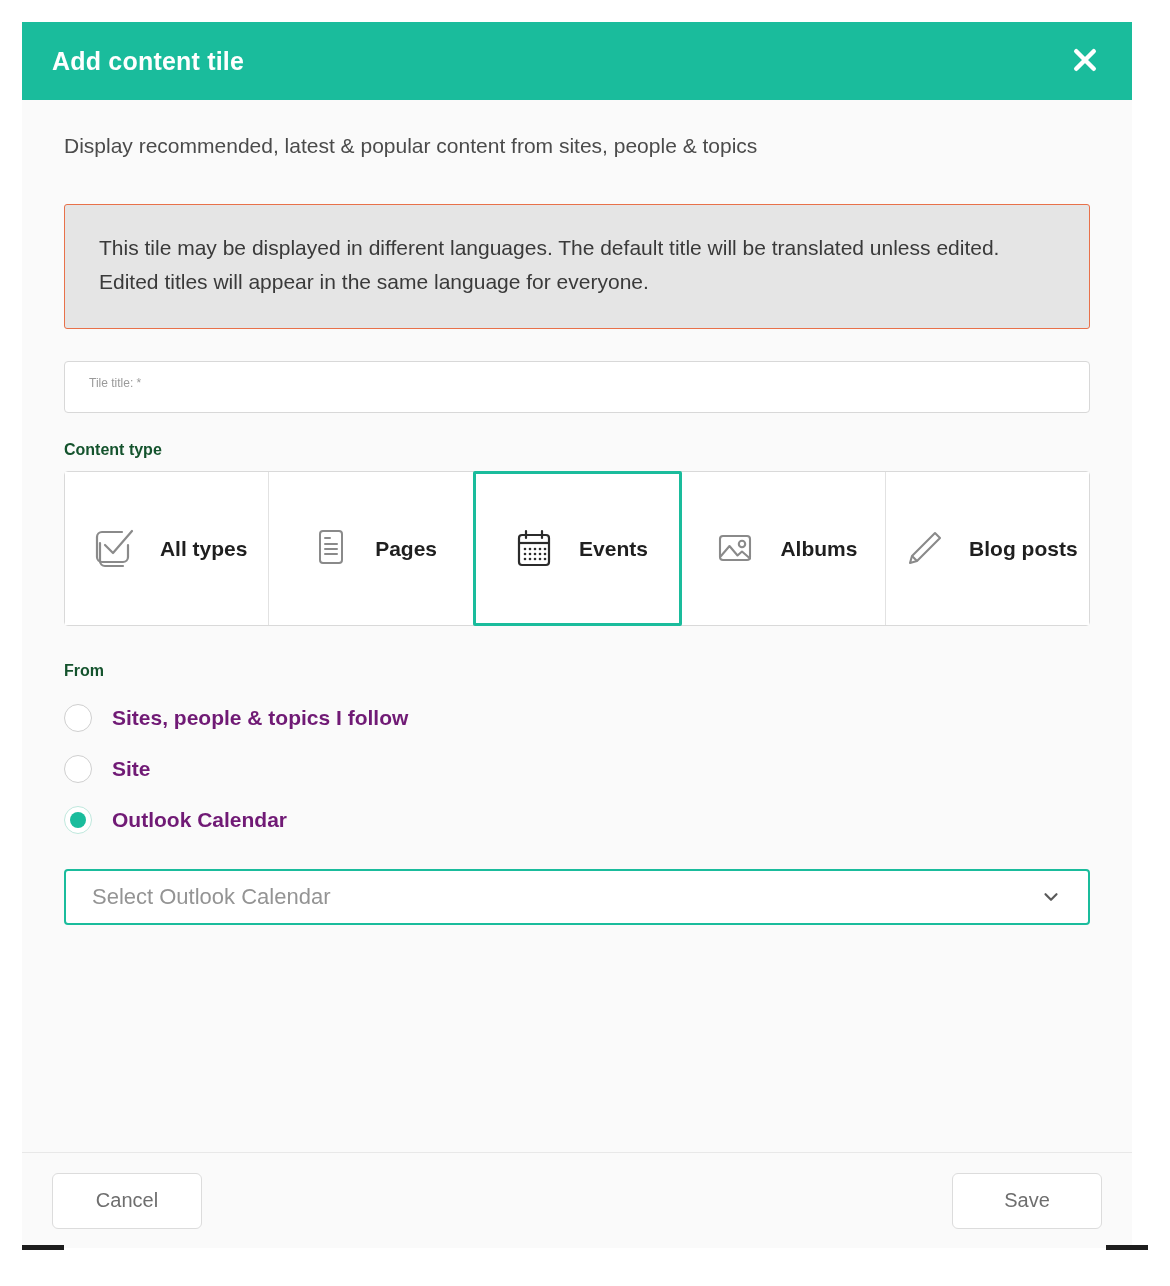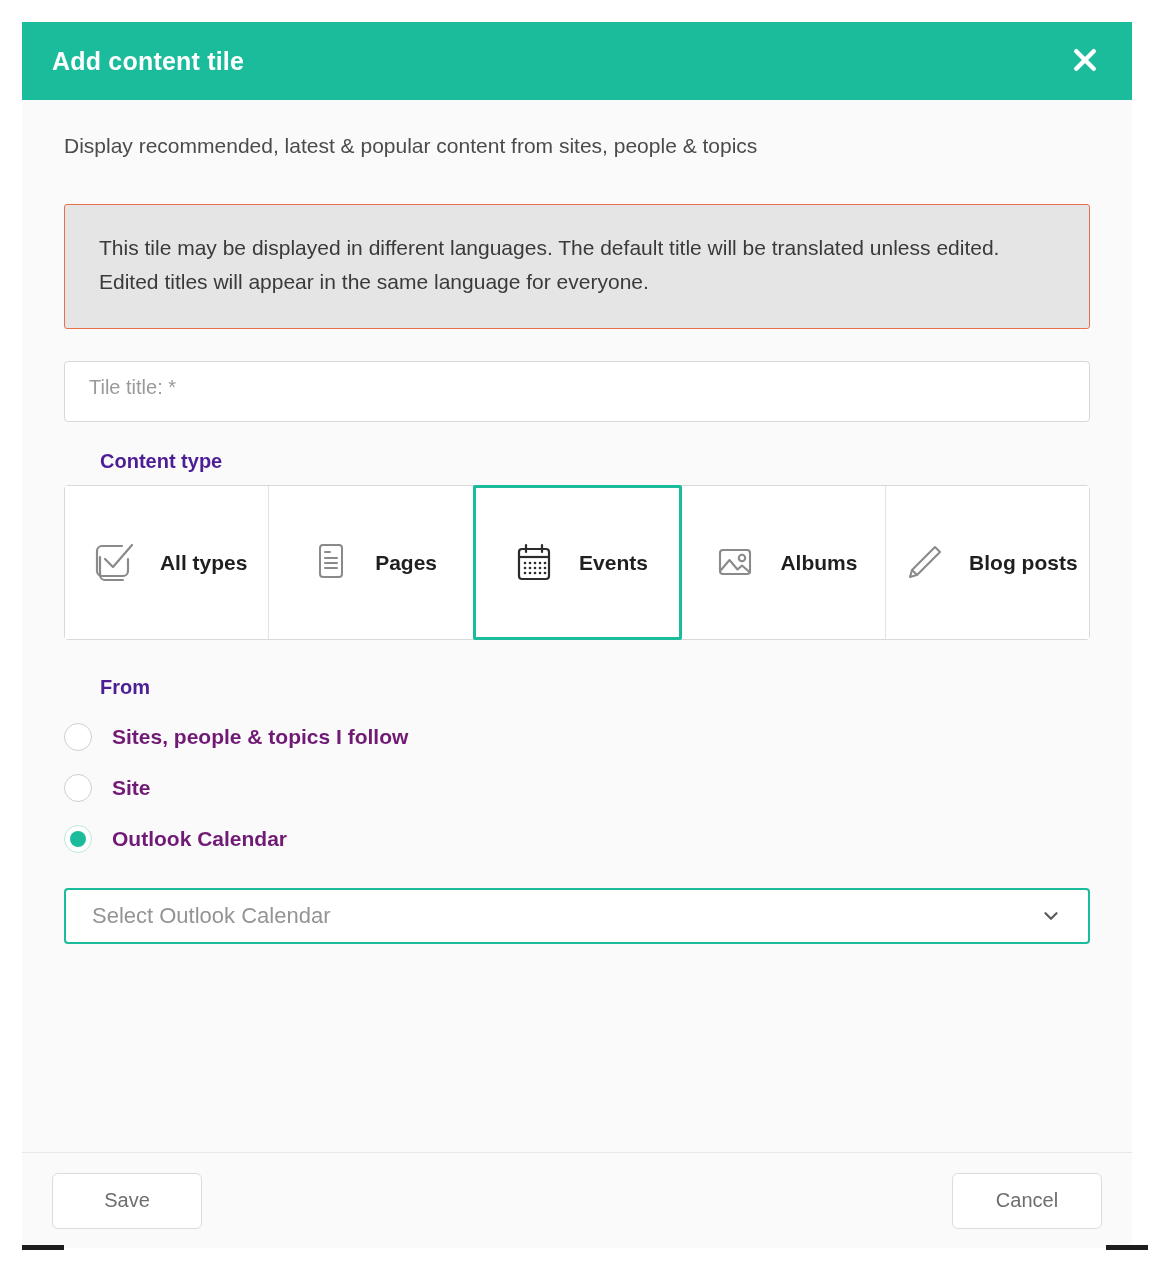--- a/index.html
+++ b/index.html
@@ -127,42 +127,41 @@
 
   
   .title-field {
     background: #ffffff;
     border: 1px solid #d8d8d8;
     border-radius: 4px;
     padding: 14px 24px 18px 24px;
     margin-bottom: 28px;
   }
   .field-label {
-    font-size: 20px;
+    font-size: 12px;
     color: #9a9a9a;
     margin-bottom: 4px;
   }
   .field-value {
     font-size: 23px;
     color: #2b2b2b;
     border: none;
     outline: none;
     background: transparent;
     width: 100%;
     font-family: inherit;
     padding: 0;
   }
 
   
   .section-heading {
-    font-size: 20px;
+    font-size: 16px;
     font-weight: bold;
-    color: #4c1d95;
+    color: #14532d;
     margin-bottom: 12px;
-    margin-left: 36px;
   }
 
   
   .type-grid {
     display: flex;
     border: 1px solid #d9d9d9;
     border-radius: 4px;
     background: #ffffff;
     margin-bottom: 36px;
     height: 155px;
@@ -429,22 +428,22 @@
           <span class="select-placeholder">Select Outlook Calendar</span>
           <span class="chevron">
             <svg width="22" height="22" viewBox="0 0 24 24" aria-hidden="true">
               <path d="M6 9 L12 15 L18 9" fill="none" stroke="#5a5a5a" stroke-width="2.4" stroke-linecap="round" stroke-linejoin="round"></path>
             </svg>
           </span>
         </div>
       </div>
 
       <div class="modal-footer">
+        <button class="btn">Cancel</button>
         <button class="btn btn-primary">Save</button>
-        <button class="btn">Cancel</button>
       </div>
 
     </div>
   </div>
 
   <div class="edge-mark left"></div>
   <div class="edge-mark right"></div>
 
 </div>
 

